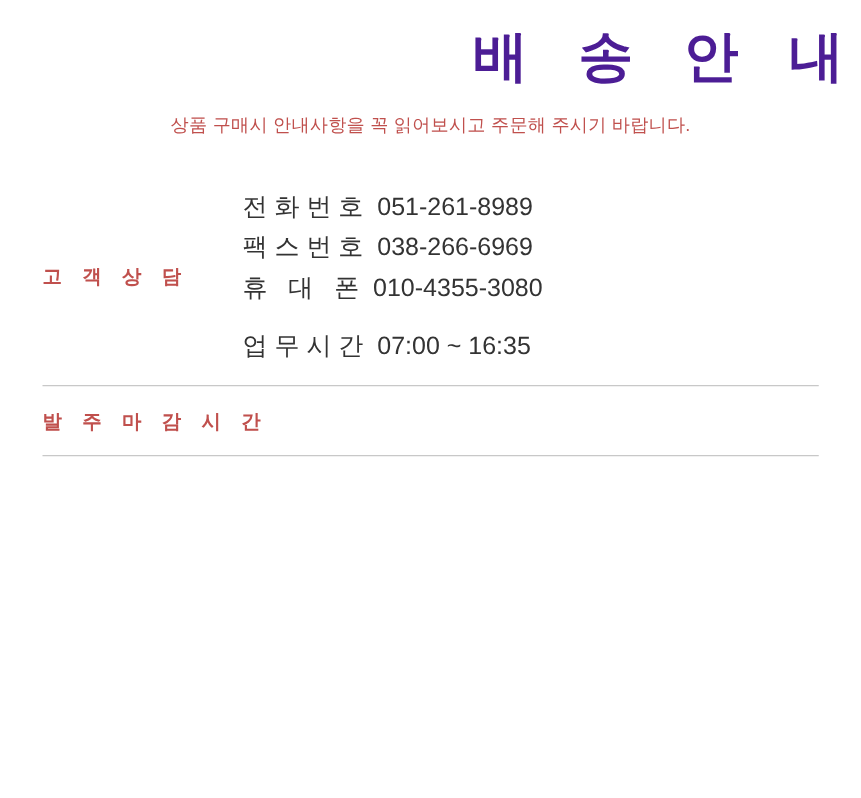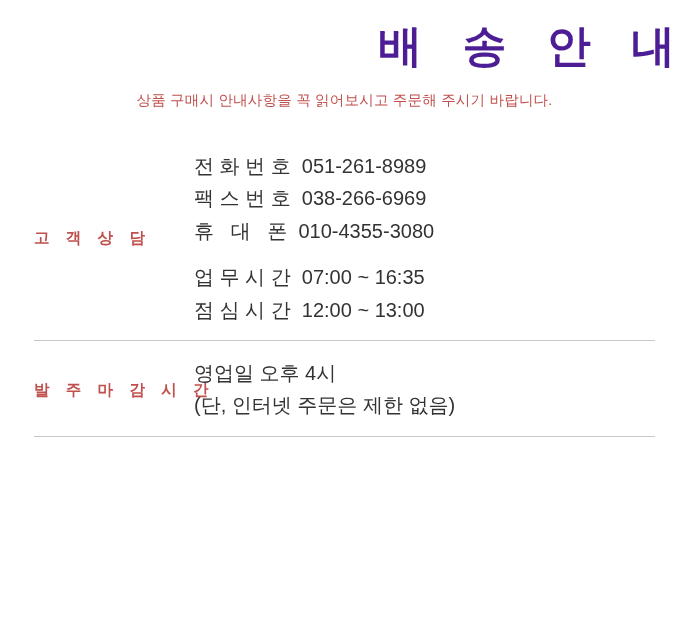--- a/index.html
+++ b/index.html
@@ -87,29 +87,24 @@
   <div class="sections">
 
     <div class="section">
       <div class="sec-label">고 객 상 담</div>
       <div class="sec-body">
         <div class="line">전 화 번 호  051-261-8989</div>
         <div class="line">팩 스 번 호  038-266-6969</div>
         <div class="line">휴   대   폰  010-4355-3080</div>
         <div class="line spacer"></div>
         <div class="line">업 무 시 간  07:00 ~ 16:35</div>
-        <div class="line">점 심 시 간  12:00 ~ 13:00</div>
       </div>
     </div>
 
     <div class="section divided">
       <div class="sec-label">발 주 마 감 시 간</div>
-      <div class="sec-body">
-        <div class="line">영업일 오후 4시</div>
-        <div class="line">(단, 인터넷 주문은 제한 없음)</div>
-      </div>
     </div>
 
     <div class="section divided">
     </div>
 
   </div>
 </div>
 
 </body></html>

